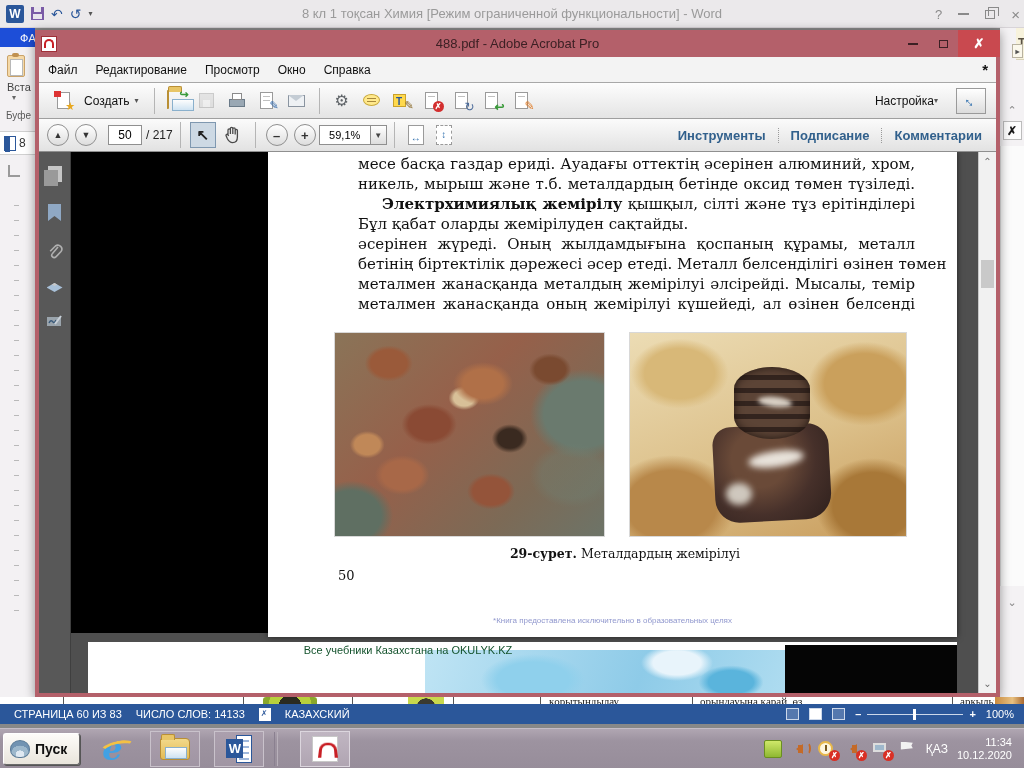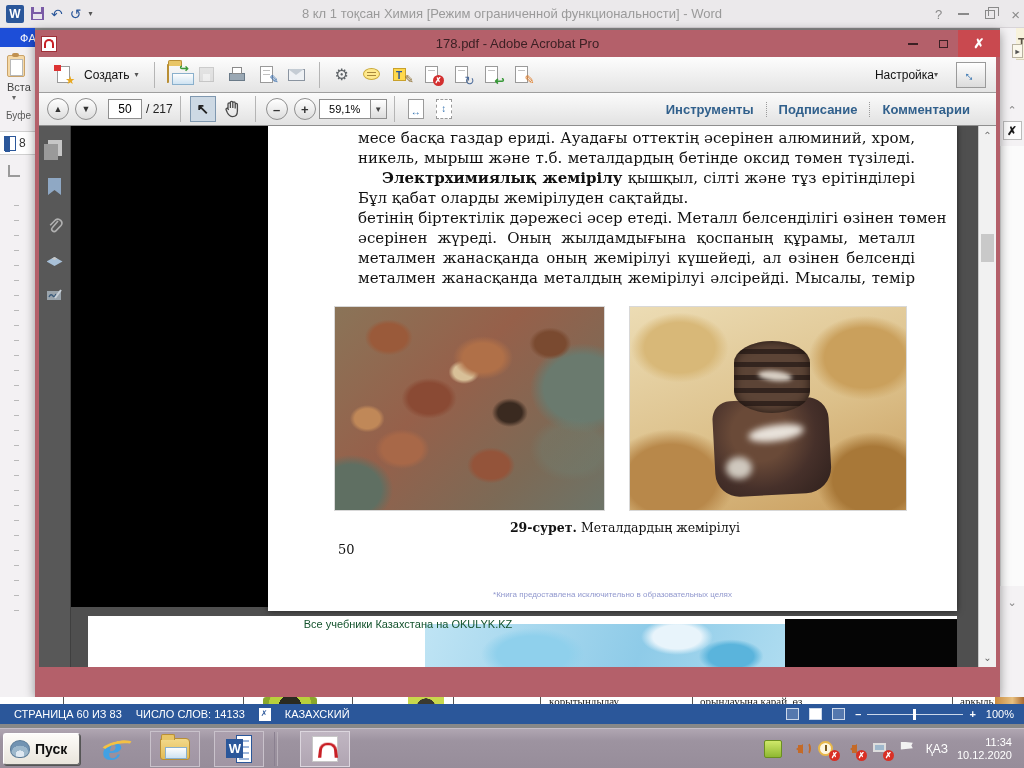--- a/index.html
+++ b/index.html
@@ -136,21 +136,21 @@
   .pagebox { width:34px; height:20px; background:#fff; border:1px solid #8f8f8f; font-size:12px; text-align:center; line-height:19px; margin:0 4px 0 8px; color:#000; }
   .pagetotal { font-size:12px; color:#222; }
   .toolbtn { width:26px; height:26px; display:flex; align-items:center; justify-content:center; margin:0 2px; }
   .toolbtn.pressed { background:#cdd9e4; border:1px solid #7f98b0; }
   .cursor-arrow { font-size:15px; color:#222; font-weight:bold; }
   .zoombox { width:52px; height:20px; background:#fff; border:1px solid #8f8f8f; font-size:11px; text-align:center; line-height:19px; color:#000; }
   .zoomdrop { width:16px; height:20px; border:1px solid #8f8f8f; border-left:none; background:linear-gradient(#fff,#ddd); font-size:8px; color:#444; text-align:center; line-height:19px; }
   .viewico { width:16px; height:20px; background:#fff; border:1px solid #9a9a9a; position:relative; margin:0 6px; }
   .viewico .arr { position:absolute; left:0; right:0; bottom:1px; text-align:center; color:#2f6fae; font-size:10px; font-weight:bold; line-height:1; }
   .viewico.dash { border-style:dashed; }
-  .ac-panels { position:absolute; right:14px; display:flex; align-items:center; }
+  .ac-panels { position:absolute; right:2px; display:flex; align-items:center; }
   .ac-panel-btn { font-size:13px; font-weight:bold; color:#31608c; padding:0 12px; border-left:1px dotted #9a9a9a; }
   .ac-panel-btn:first-child { border-left:none; }
 
   .ac-docrow { display:flex; height:541px; margin:0 4px; }
   .ac-sidebar { width:32px; background:#585858; border-right:1px solid #3f3f3f; display:flex; flex-direction:column; align-items:center; padding-top:14px; gap:22px; }
   .sb-pages { width:14px; height:16px; background:#c6c6c6; position:relative; }
   .sb-pages::before { content:""; position:absolute; left:-4px; top:4px; width:14px; height:16px; background:#9a9a9a; }
   .sb-book { width:13px; height:17px; background:#8fa8c4; clip-path:polygon(0 0,100% 0,100% 100%,50% 70%,0 100%); }
   .sb-layers { width:16px; height:9px; background:#a8c0d8; transform:rotate(0deg); clip-path:polygon(50% 0,100% 50%,50% 100%,0 50%); position:relative; }
   .sb-layers::before { content:""; position:absolute; left:0; top:-6px; width:16px; height:9px; background:#c8c8c8; clip-path:polygon(50% 0,100% 50%,50% 100%,0 50%); }
@@ -249,32 +249,40 @@
   <div class="wr-scroll"></div>
   <div class="wr-down">⌄</div>
 </div>
 
 <div class="abs acrobat">
 
   <div class="ac-titlebar">
     <div class="ac-appicon">
         <i></i>
       </div>
-    <div class="ac-title">178.pdf - Adobe Acrobat Pro</div>
+    <div class="ac-title">488.pdf - Adobe Acrobat Pro</div>
     <div class="ac-winbtns">
       <span class="ac-min">
           <i></i>
         </span>
       <span class="ac-max">
           <i></i>
         </span>
       <span class="ac-close">✗</span>
     </div>
   </div>
 
+  <div class="ac-menubar">
+    <span class="ac-menu-item">Файл</span>
+    <span class="ac-menu-item">Редактирование</span>
+    <span class="ac-menu-item">Просмотр</span>
+    <span class="ac-menu-item">Окно</span>
+    <span class="ac-menu-item">Справка</span>
+    <span class="ac-pin">*</span>
+  </div>
 
   <div class="ac-toolbar">
     <div class="createbtn">
       <span class="ti">
           <span class="doc"></span>
           <span class="badge" style="left:0;top:0;width:7px;height:6px;background:#d33;"></span>
           <span class="badge" style="right:-1px;bottom:-1px;color:#e8a820;">★</span>
         </span>
       <span class="lbl">Создать</span>
       <span class="caret">▾</span>
@@ -393,24 +401,24 @@
 
     <div class="ac-docmain">
       <div class="blackpane"></div>
 
       <div class="pdfpage">
         <div class="ptext">
           <div class="pl">месе басқа газдар ериді. Ауадағы оттектің әсерінен алюминий, хром,</div>
           <div class="pl">никель, мырыш және т.б. металдардың бетінде оксид төмен түзіледі.</div>
           <div class="pl indent"><b>Электрхимиялық жемірілу</b> <span>қышқыл, сілті және тұз ерітінділері</span></div>
           <div class="pl end">Бұл қабат оларды жемірілуден сақтайды.</div>
+          <div class="pl">әсерінен жүреді. Оның жылдамдығына қоспаның құрамы, металл</div>
           <div class="pl">бетінің біртектілік дәрежесі әсер етеді. Металл белсенділігі өзінен төмен</div>
-          <div class="pl">әсерінен жүреді. Оның жылдамдығына қоспаның құрамы, металл</div>
+          <div class="pl">металмен жанасқанда металдың жемірілуі әлсірейді. Мысалы, темір</div>
           <div class="pl">металмен жанасқанда оның жемірілуі күшейеді, ал өзінен белсенді</div>
-          <div class="pl">металмен жанасқанда металдың жемірілуі әлсірейді. Мысалы, темір</div>
         </div>
 
         <div class="pimg img-rust"></div>
         <div class="pimg img-bolt">
           <div class="bolt-head"></div>
           <div class="bolt-top"></div>
           <div class="bolt-shine1"></div>
           <div class="bolt-shine2"></div>
           <div class="bolt-shine3"></div>
         </div>

